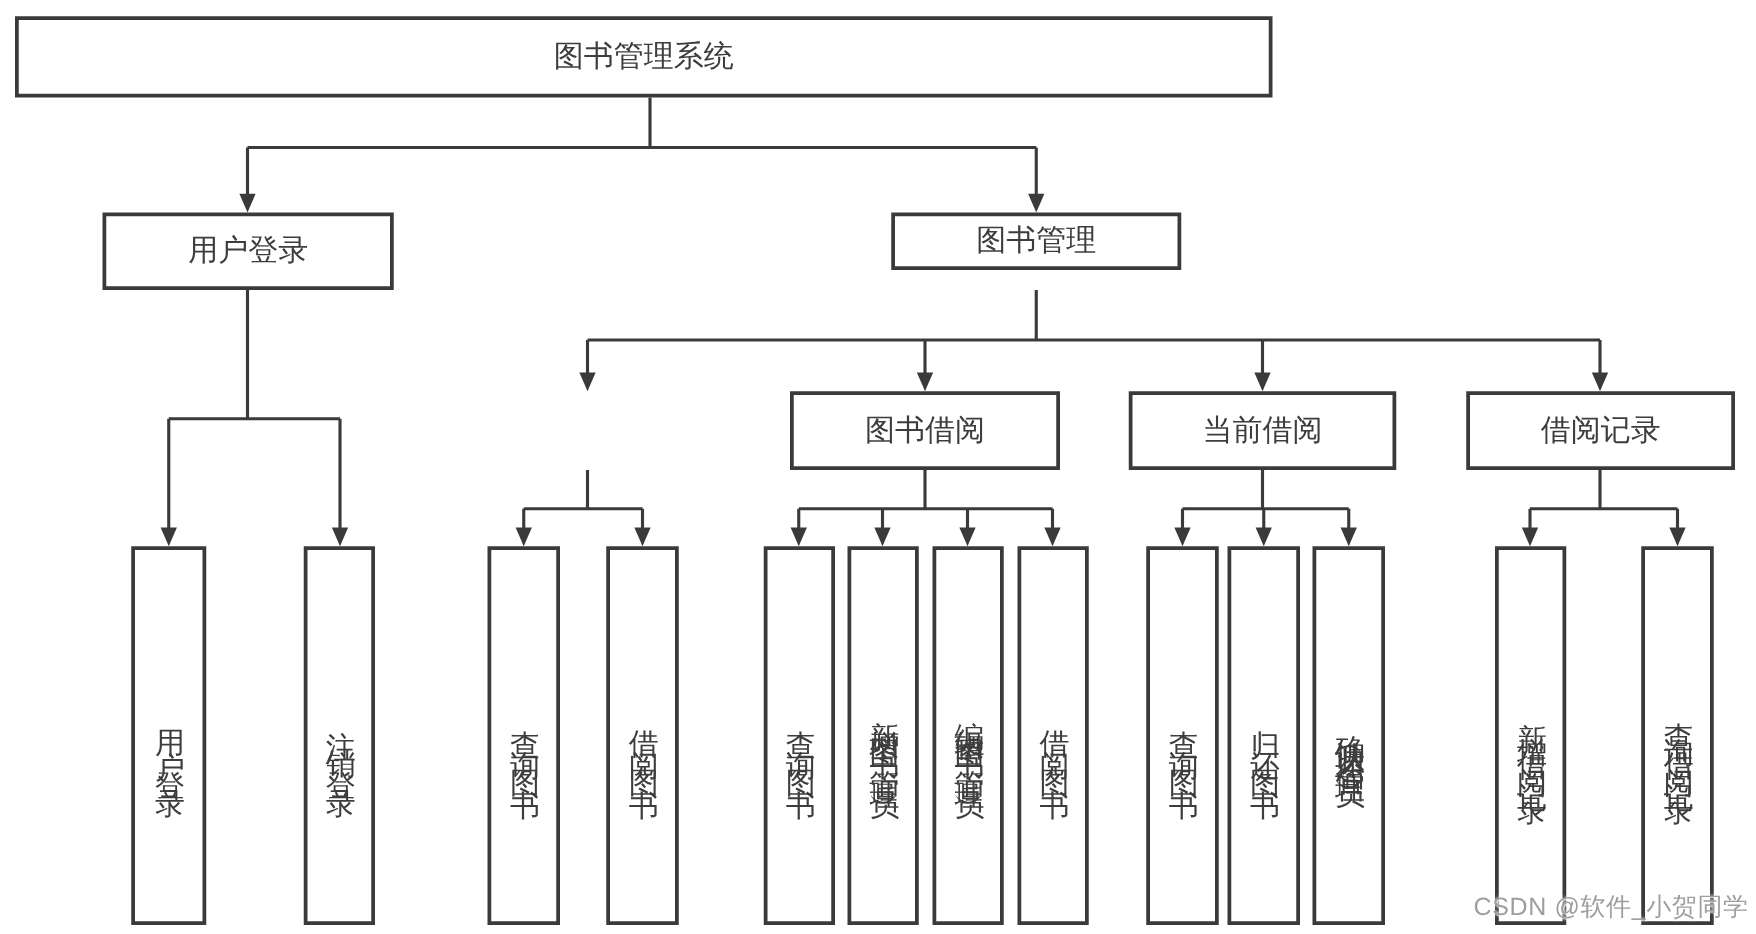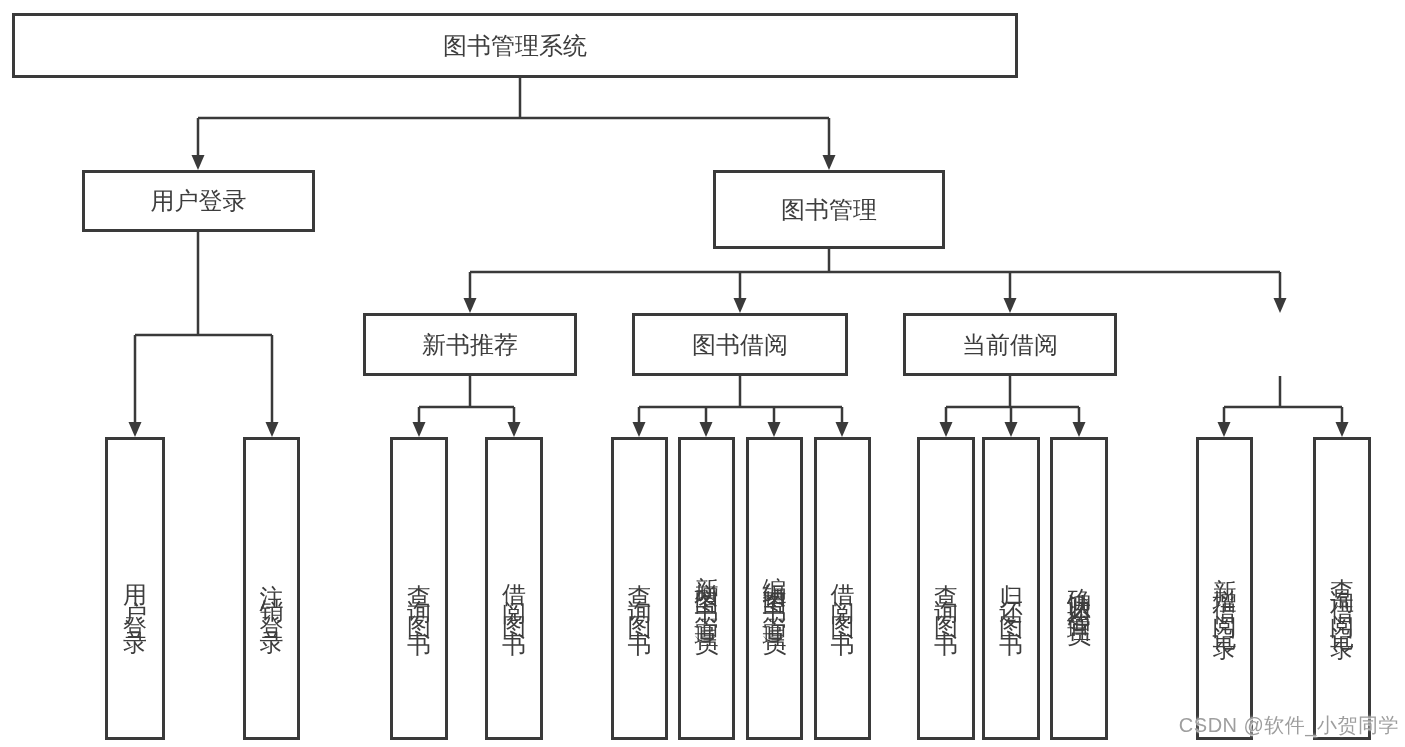--- a/index.html
+++ b/index.html
@@ -33,21 +33,21 @@
   }
   .node .label {
     color: #3d3d3d;
     font-size: 24px;
     line-height: 1;
     white-space: nowrap;
   }
   
   .root   { left: 12px;   top: 13px;  width: 1006px; height: 65px; }
   .lv1-a  { left: 82px;   top: 170px; width: 233px;  height: 62px; }
-  .lv1-b  { left: 713px;  top: 170px; width: 232px;  height: 79px; }
+  .lv1-b  { left: 713px;  top: 170px; width: 232px;  height: 46px; }
   .lv2    { top: 313px;   height: 63px; }
   .lv2-a  { left: 363px;  width: 214px; }
   .lv2-b  { left: 632px;  width: 216px; }
   .lv2-c  { left: 903px;  width: 214px; }
   .lv2-d  { left: 1173px; width: 215px; }
   
   .leaf   { top: 437px; height: 303px; }
   .leaf .label {
     writing-mode: vertical-rl;
     text-orientation: mixed;
@@ -123,28 +123,28 @@
     <span class="label">图书管理系统</span>
   </div>
 
   <div class="node lv1-a">
     <span class="label">用户登录</span>
   </div>
   <div class="node lv1-b">
     <span class="label">图书管理</span>
   </div>
 
-  <div class="node lv2 lv2-a">
-    <span class="label">新书推荐</span>
-  </div>
   <div class="node lv2 lv2-c">
     <span class="label">当前借阅</span>
   </div>
   <div class="node lv2 lv2-b">
     <span class="label">图书借阅</span>
+  </div>
+  <div class="node lv2 lv2-d">
+    <span class="label">借阅记录</span>
   </div>
 
   <div class="node leaf ls16 p1">
     <span class="label">用户登录</span>
   </div>
   <div class="node leaf ls16 p2">
     <span class="label">注销登录</span>
   </div>
 
   <div class="node leaf ls16 p3">

